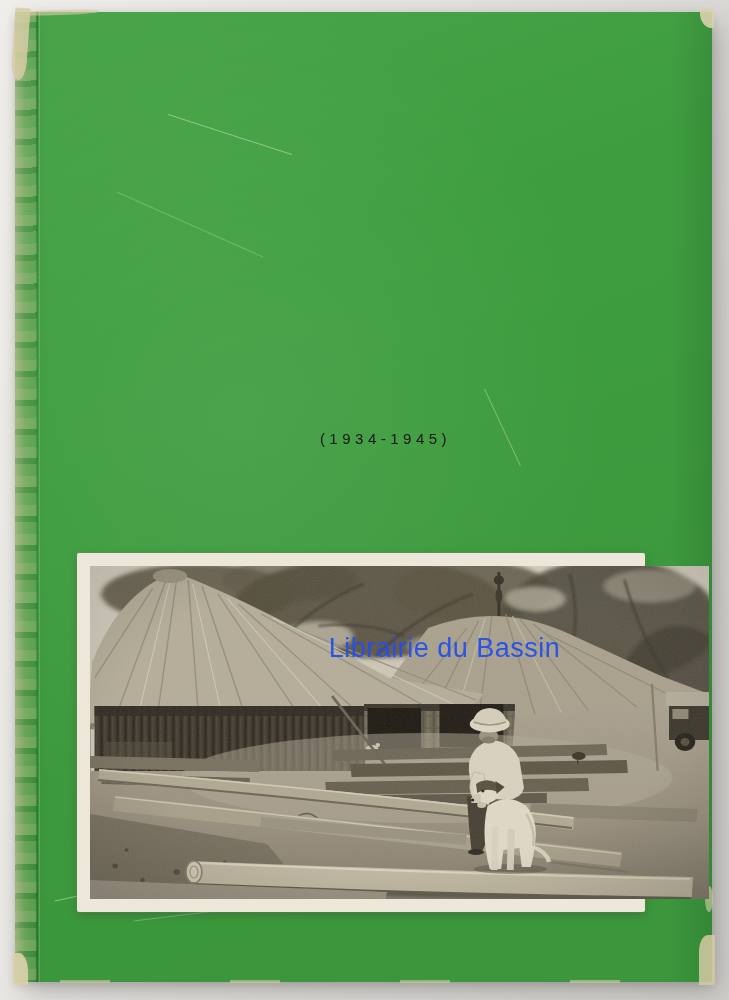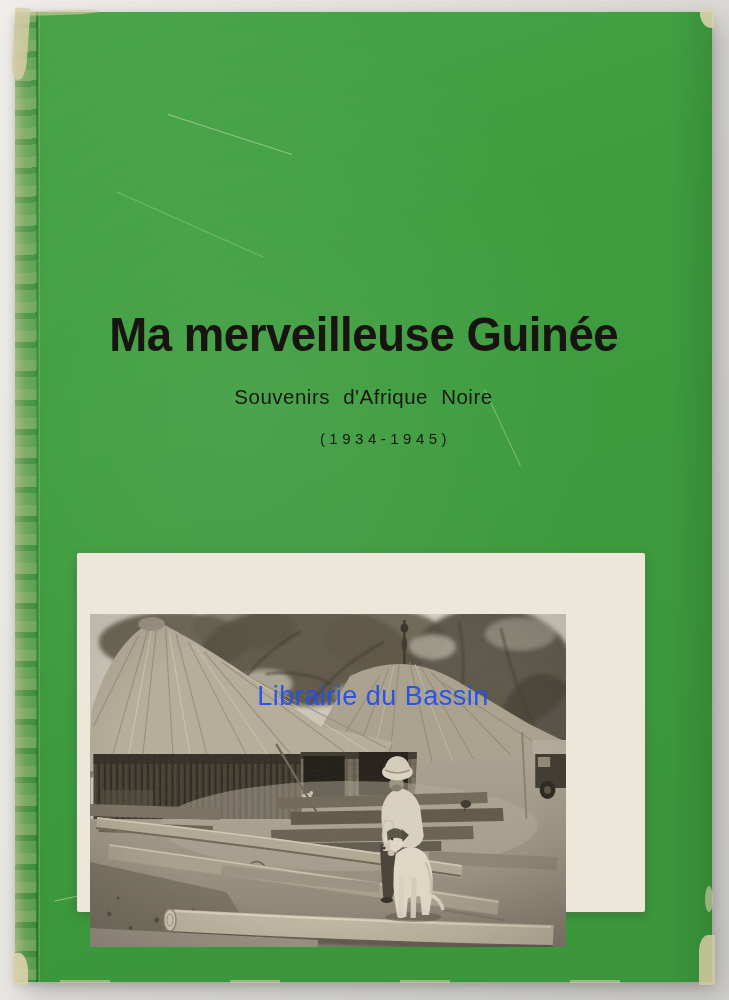--- a/index.html
+++ b/index.html
@@ -51,22 +51,22 @@
   .title{top:298px;font-size:49px;font-weight:700;letter-spacing:-0.5px;line-height:1;}
   .title span{display:inline-block;transform:scaleX(.93);}
   .subtitle{top:373px;font-size:20.5px;letter-spacing:.5px;word-spacing:7px;color:#1a1712;}
   .years{top:418px;font-size:15px;letter-spacing:4.5px;color:#1a1712;padding-left:44px;}
   
   .photo-card{
     position:absolute;left:62px;top:541px;width:568px;height:359px;
     background:#ece7d9;border-radius:2px;
     box-shadow:0 3px 9px rgba(55,52,42,.30), 0 0 0 1px rgba(150,142,112,.25);
   }
-  .photo-inner{position:absolute;left:13px;top:13px;width:476px;height:333px;overflow:hidden;background:#cfcaba;
-    box-shadow:inset 0 0 0 1px rgba(120,114,96,.45);margin-top:48px;}
+  .photo-inner{position:absolute;left:13px;top:13px;width:619px;height:333px;overflow:hidden;background:#cfcaba;
+    box-shadow:inset 0 0 0 1px rgba(120,114,96,.45);}
   .photo-inner svg{display:block;width:100%;height:100%;}
   .watermark{
     position:absolute;top:67px;left:0;right:0;text-align:center;
     transform:translateX(45px);
     font-size:27px;letter-spacing:.5px;color:#234fee;opacity:.94;white-space:nowrap;
   }
 </style>
 </head>
 <body>
 
@@ -82,22 +82,20 @@
     <div class="wear br"></div>
     <div class="wear br2"></div>
     <div class="wear bl"></div>
     <div class="wear bottom-line"></div>
     <div class="scratch s1"></div>
     <div class="scratch s2"></div>
     <div class="scratch s3"></div>
     <div class="scratch s4"></div>
     <div class="scratch s5"></div>
 
-    <h1 class="cover-text title" style="margin:0;position:absolute;"><span>Ma merveilleuse Guinée</span></h1>
-    <div class="cover-text subtitle">Souvenirs d'Afrique Noire</div>
     <div class="cover-text years">(1934-1945)</div>
 
     <div class="photo-card">
       <div class="photo-inner">
         <svg viewBox="0 0 542 333" preserveAspectRatio="none" role="img" aria-label="Black and white photograph of a village with two large thatched huts, felled tree logs in the foreground, and a woman in a pith helmet holding a white dog on a log">
           <defs>
             <linearGradient id="skyG" x1="0" y1="0" x2="0" y2="1">
               <stop offset="0" stop-color="#d9d4c5"></stop>
                 <stop offset="1" stop-color="#c6c1b1"></stop>
             </linearGradient>

